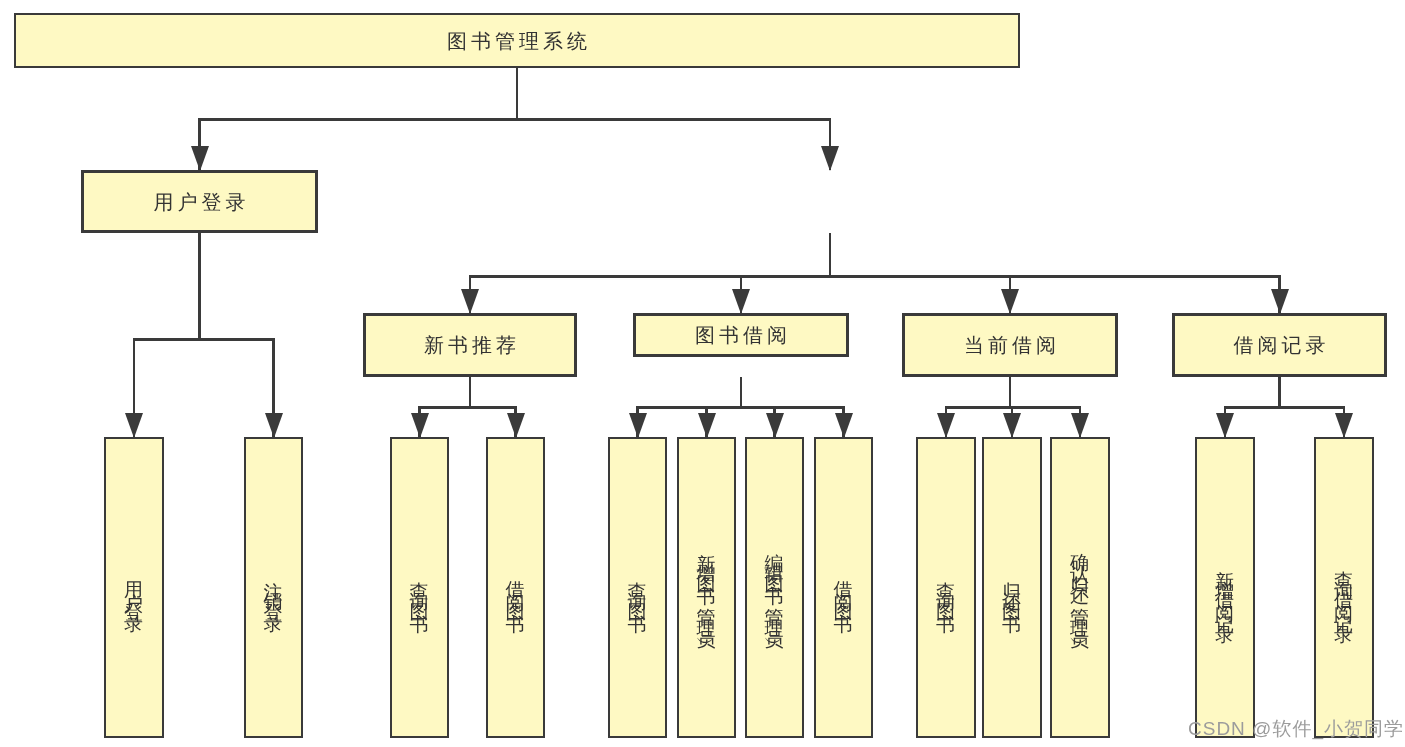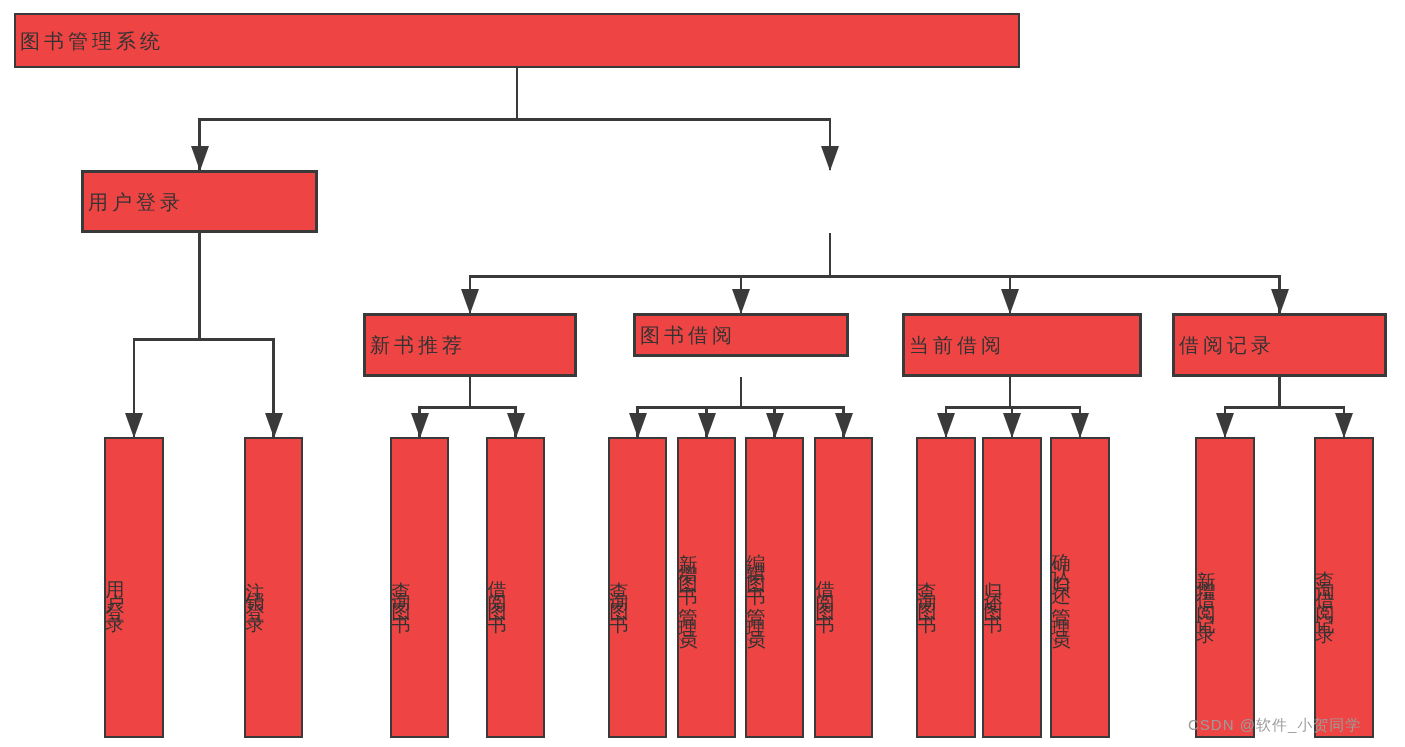--- a/index.html
+++ b/index.html
@@ -8,25 +8,25 @@
     width:1405px;height:747px;
     background:#ffffff;
     overflow:hidden;
     font-family:"Liberation Sans","DejaVu Sans",sans-serif;
     --line:#3a3a3a;
     --text:#333333;
   }
   .node{
     position:absolute;
     box-sizing:border-box;
-    background:#ef4444;
+    background:#fef9c3;
     border:3px solid var(--line);
     display:flex;
     align-items:center;
-    justify-content:flex-start;
+    justify-content:center;
     z-index:2;
   }
   .node.lv1{border-width:2px;}
   .node.lv4{border-width:2.5px;}
   .node .label{
     color:var(--text);
     font-size:20px;
     letter-spacing:4px;
     text-indent:4px;
     white-space:nowrap;
@@ -48,21 +48,21 @@
     position:absolute;
     width:0;height:0;
     border-left:9px solid transparent;
     border-right:9px solid transparent;
     border-top:25px solid var(--line);
     z-index:3;
   }
   .watermark{
     position:absolute;
     z-index:10;
-    font-size:15px;
+    font-size:19px;
     letter-spacing:1px;
     white-space:nowrap;
   }
 </style>
 </head>
 <body>
 
 <div id="stage" style="background: rgb(255, 255, 255); --line: #3a3a3a; --text: #333333;">
   <div class="watermark" style="color: rgb(156, 156, 156); left: 1188px; top: 716px;">CSDN @软件_小贺同学</div>
 <div class="node lv1 h" style="left: 14px; top: 13px; width: 1006px; height: 55px;">
@@ -70,21 +70,21 @@
     </div>
     <div class="node lv2 h" style="left: 81px; top: 170px; width: 237px; height: 63px;">
       <span class="label">用户登录</span>
     </div>
     <div class="node lv3 h" style="left: 363px; top: 313px; width: 214px; height: 64px;">
       <span class="label">新书推荐</span>
     </div>
     <div class="node lv3 h" style="left: 633px; top: 313px; width: 216px; height: 44px;">
       <span class="label">图书借阅</span>
     </div>
-    <div class="node lv3 h" style="left: 902px; top: 313px; width: 240px; height: 64px;">
+    <div class="node lv3 h" style="left: 902px; top: 313px; width: 216px; height: 64px;">
       <span class="label">当前借阅</span>
     </div>
     <div class="node lv3 h" style="left: 1172px; top: 313px; width: 215px; height: 64px;">
       <span class="label">借阅记录</span>
     </div>
     <div class="node lv4 v" style="left: 104px; top: 437px; width: 60px; height: 301px;">
       <span class="label">用户登录</span>
     </div>
     <div class="node lv4 v" style="left: 244px; top: 437px; width: 59px; height: 301px;">
       <span class="label">注销登录</span>

